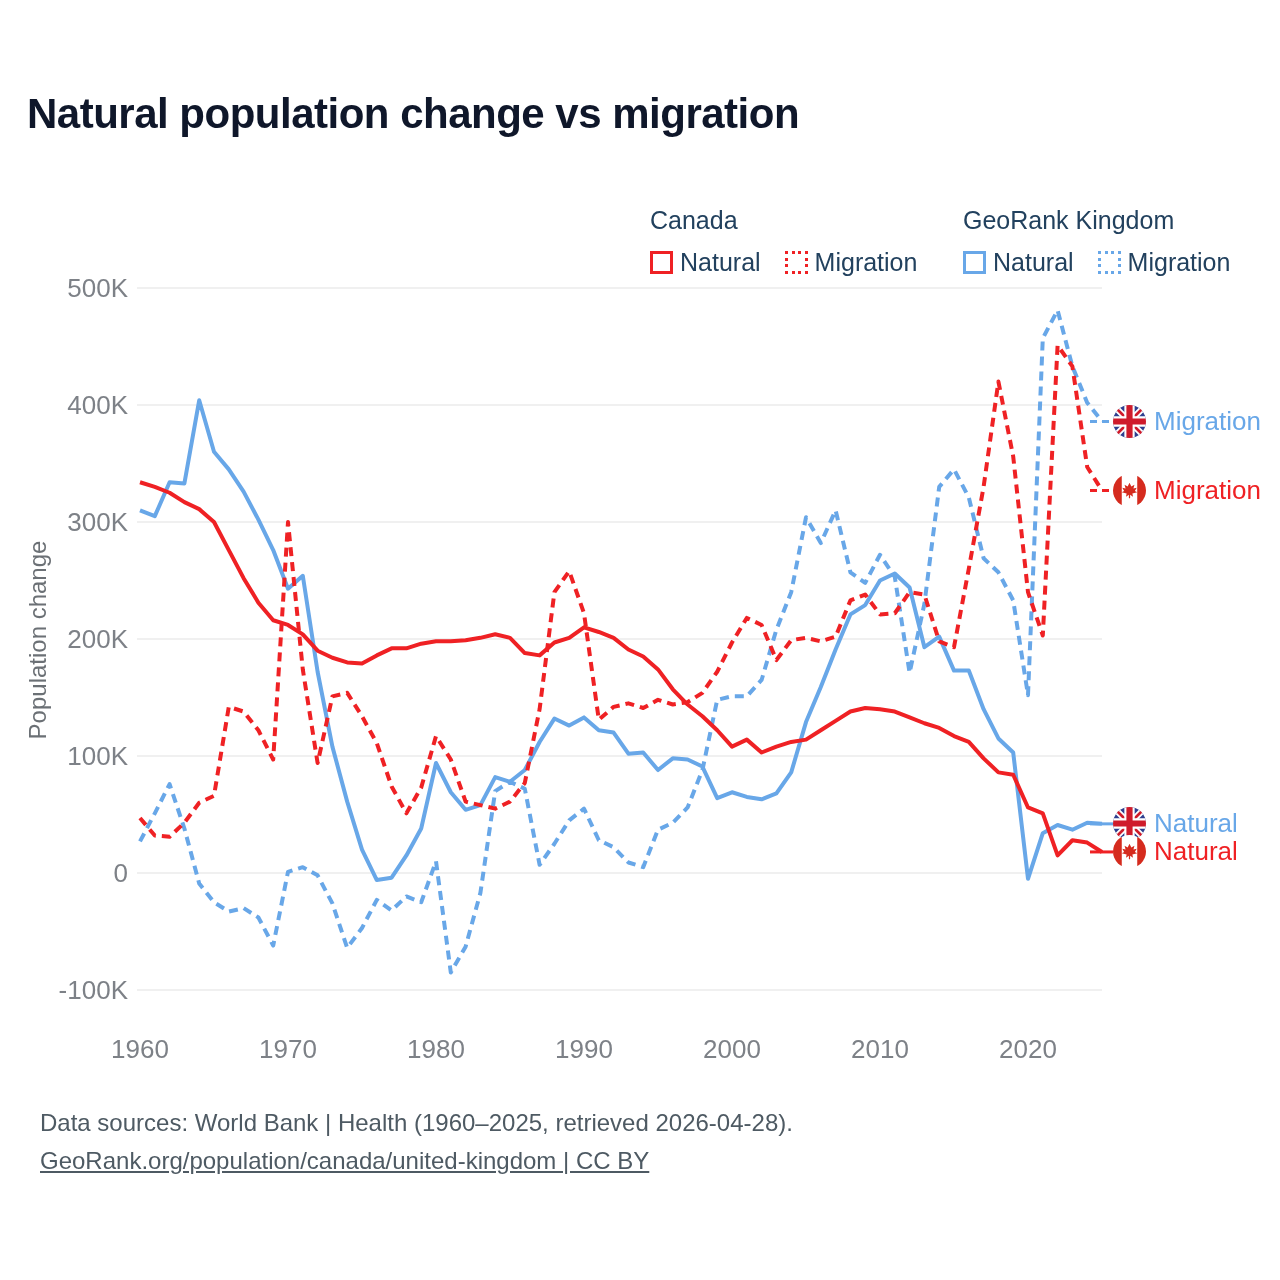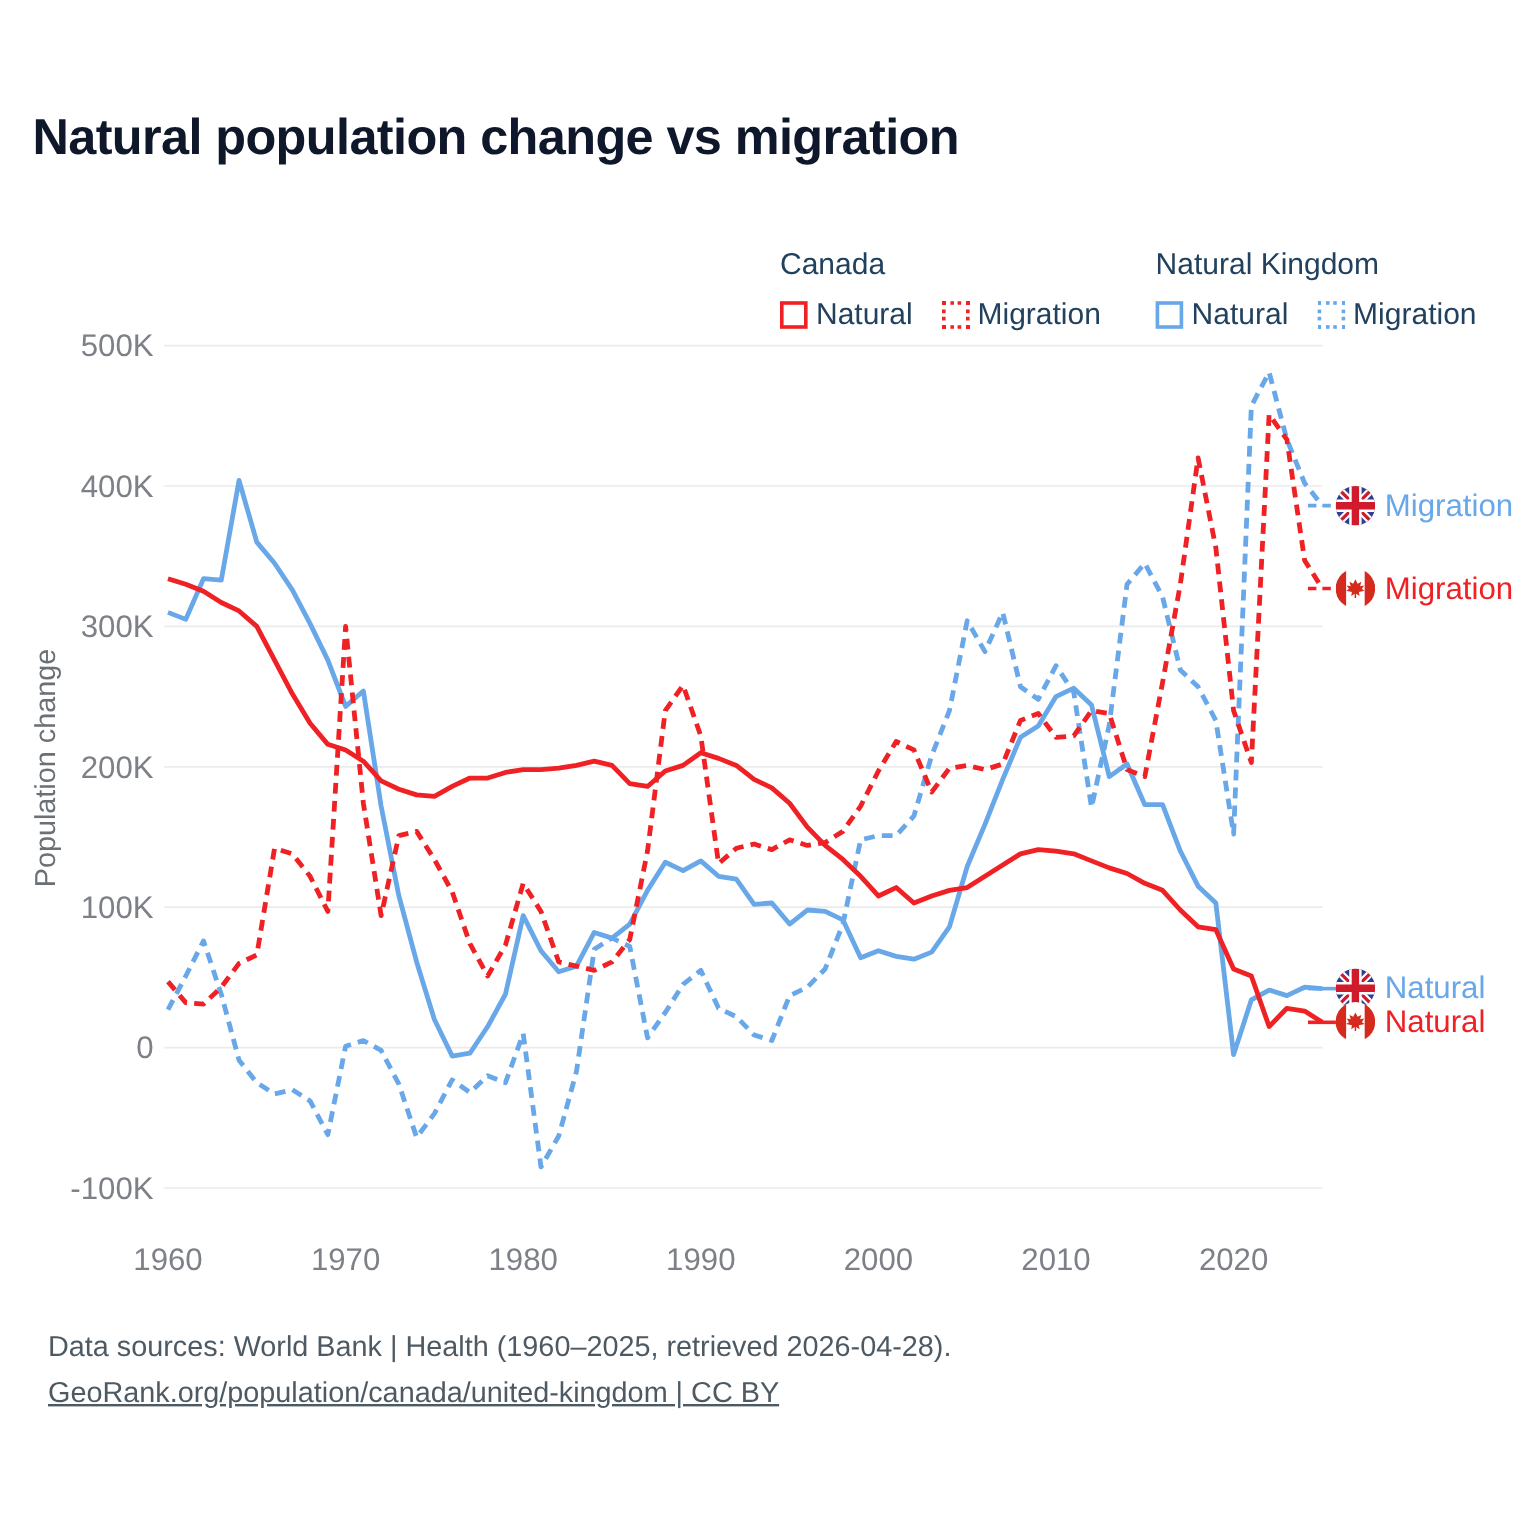--- a/index.html
+++ b/index.html
@@ -83,21 +83,21 @@
         <span class="sw ca-solid"></span>
         <span class="lg-label">Natural</span>
       </div>
       <div class="lg-pair">
         <span class="sw ca-dot"></span>
         <span class="lg-label">Migration</span>
       </div>
     </div>
   </div>
   <div class="lg-group g-uk">
-    <div class="lg-head">Natural Kingdom</div>
+    <div class="lg-head">GeoRank Kingdom</div>
     <div class="lg-row">
       <div class="lg-pair">
         <span class="sw uk-solid"></span>
         <span class="lg-label">Natural</span>
       </div>
       <div class="lg-pair">
         <span class="sw uk-dot"></span>
         <span class="lg-label">Migration</span>
       </div>
     </div>

